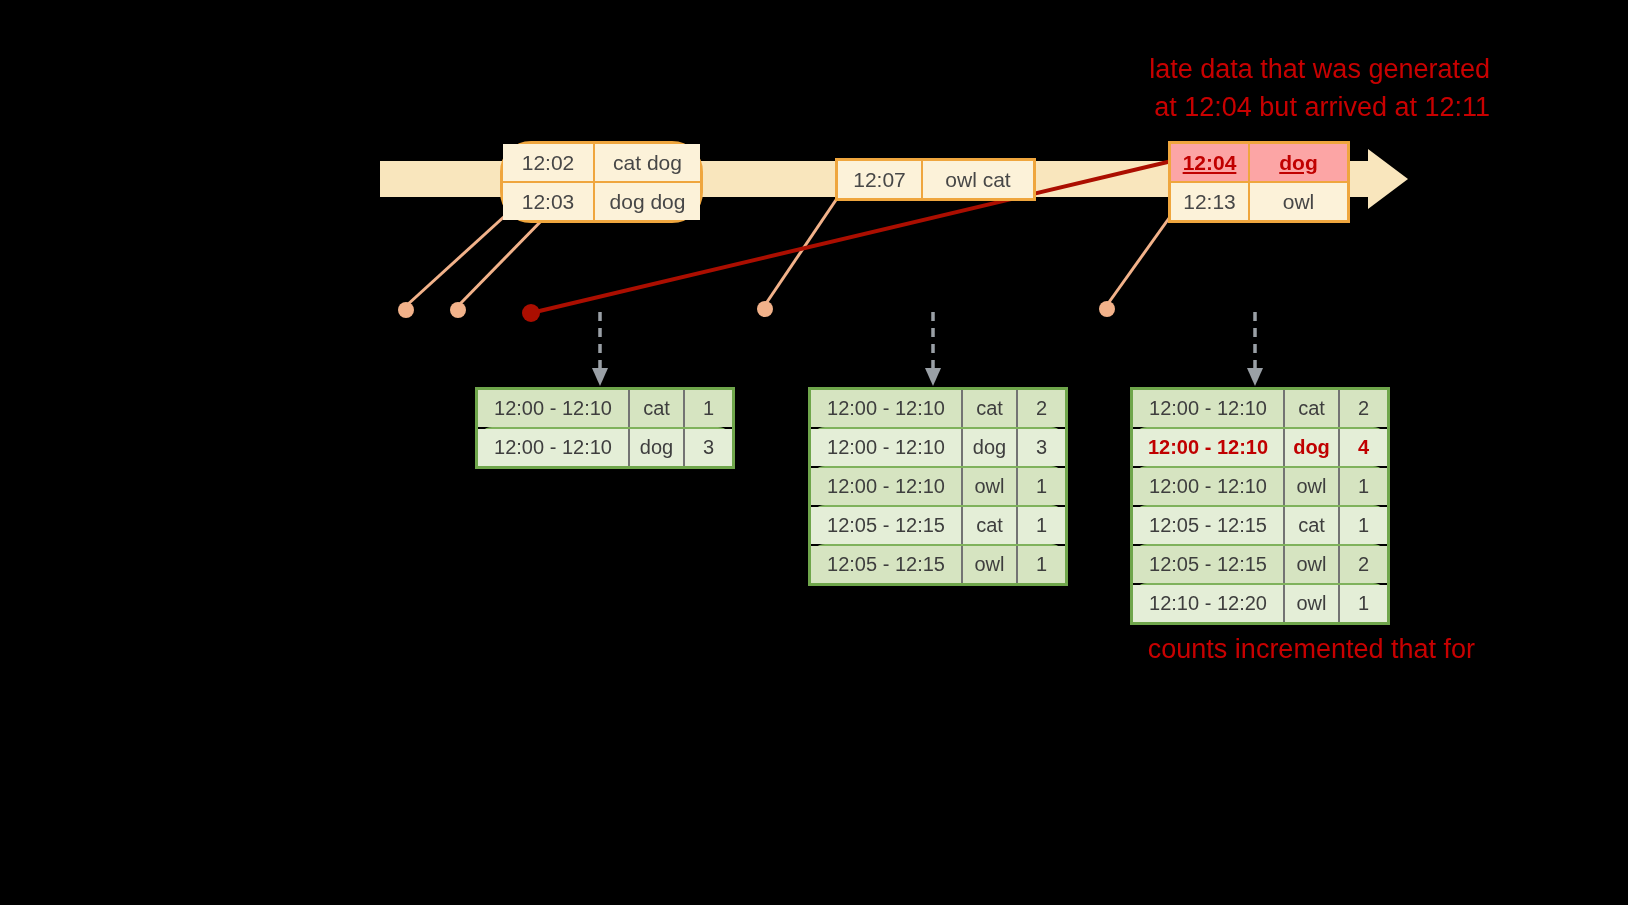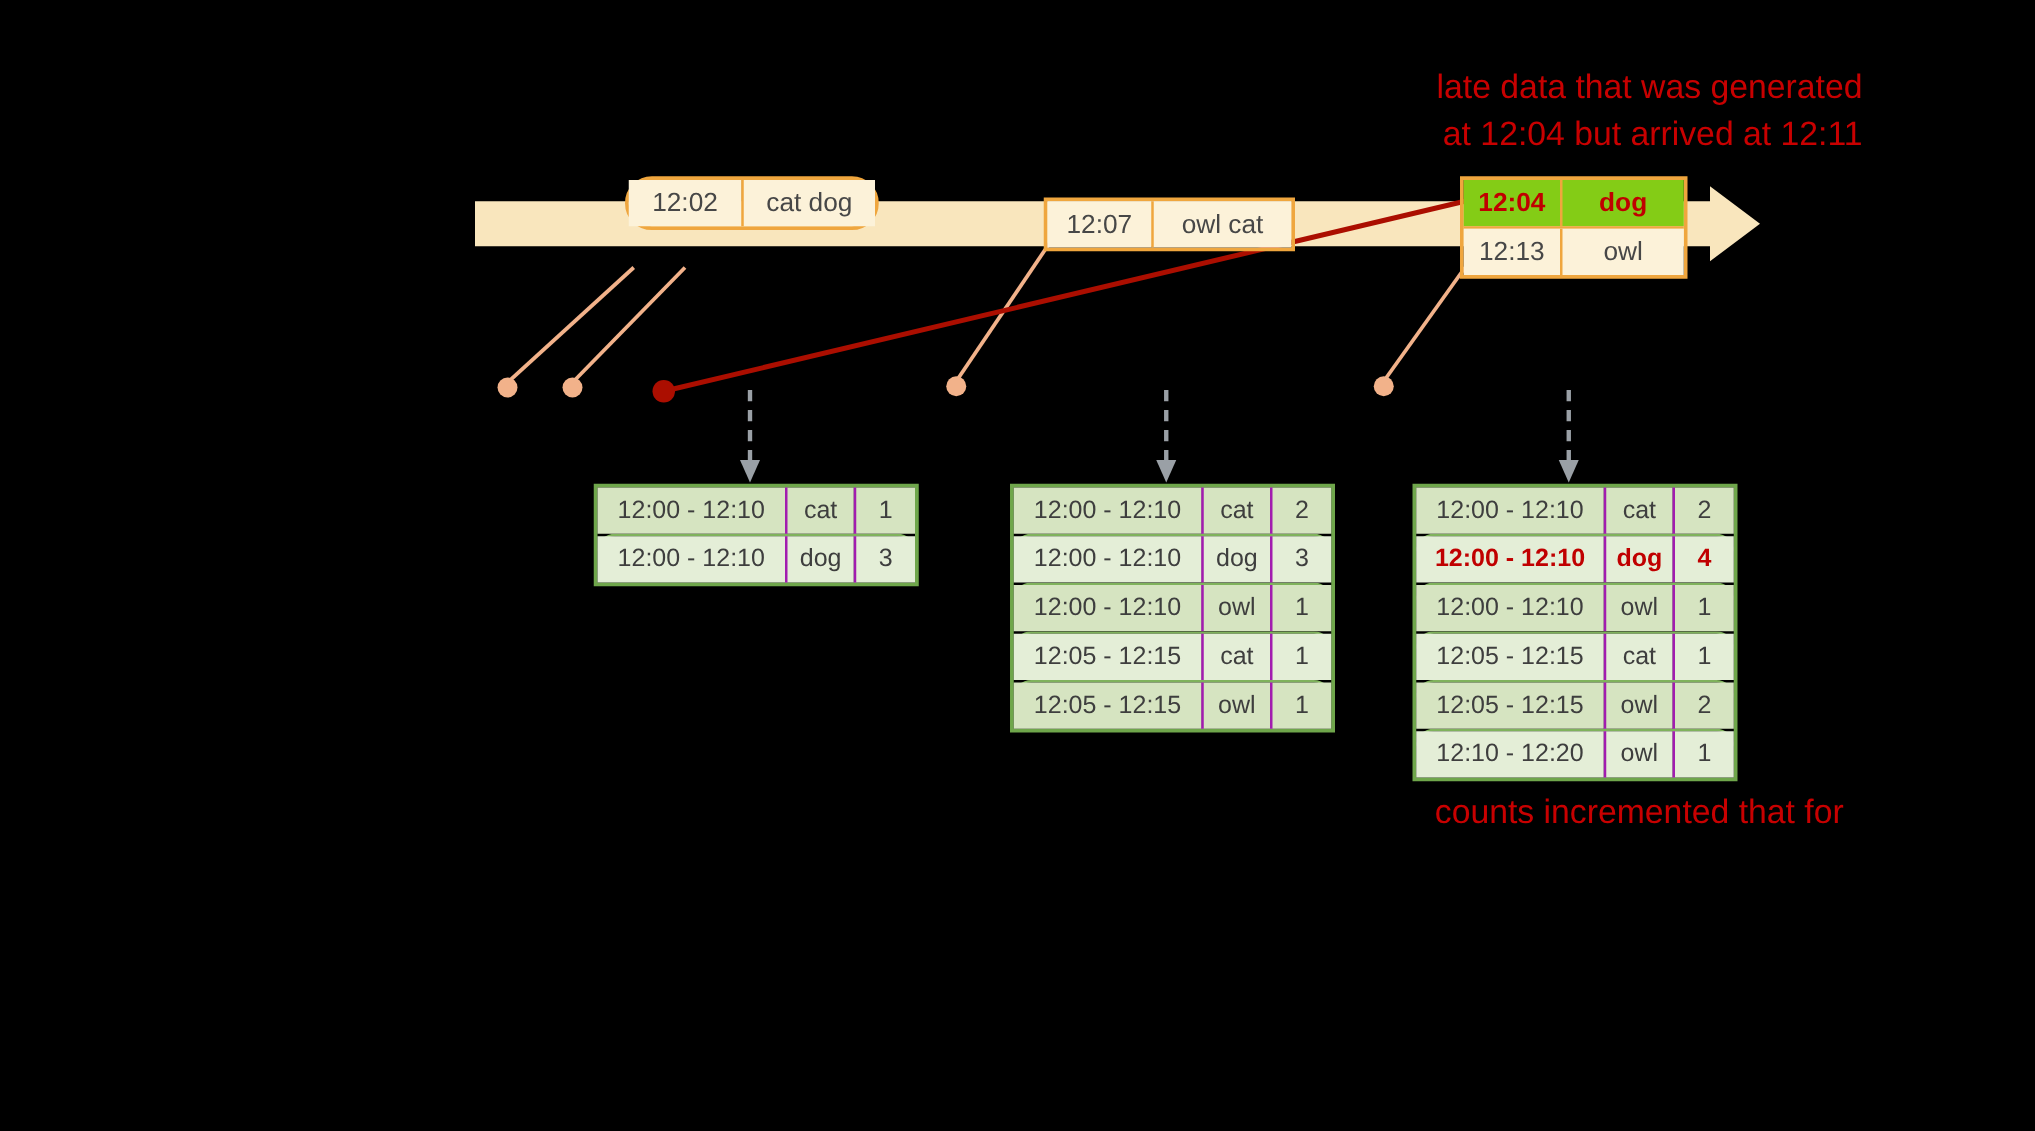--- a/index.html
+++ b/index.html
@@ -13,31 +13,31 @@
   
   .etable{position:absolute;display:flex;flex-direction:column;border:3px solid #efa63e;}
   .erow{display:flex;}
   .erow + .erow{border-top:2.5px solid #efa63e;}
   .ecell{display:flex;align-items:center;justify-content:center;height:37px;
          background:#fcf2d9;color:#474747;font-size:21px;}
   .ecell + .ecell{border-left:2.5px solid #efa63e;}
   .t1 .etime{width:90px}.t1 .ewords{width:105px}
   .t2 .etime{width:83px}.t2 .ewords{width:110px}
   .t3 .etime{width:77px}.t3 .ewords{width:97px}
-  .ecell.late{background:#84cc16;color:#c00000;font-weight:bold;}
+  .ecell.late{background:#fca5a5;color:#c00000;font-weight:bold;text-decoration:underline;}
 
   
   .rtable{position:absolute;display:flex;flex-direction:column;border:3px solid #6fa64b;}
   .rrow{display:flex;border-radius:14px;}
   .rrow + .rrow{border-top:2px solid #7fb25c;}
   .rcell{display:flex;align-items:center;justify-content:center;height:37px;
          color:#3e3e3e;font-size:20px;}
   .rrow:nth-child(odd) .rcell{background:#d6e4c1;}
   .rrow:nth-child(even) .rcell{background:#e4eed7;}
-  .rcell + .rcell{border-left:2px solid #a21caf;}
+  .rcell + .rcell{border-left:2px solid #737373;}
   .rwin{width:150px}.rword{width:53px}.rcount{width:47px}
   .rrow.late .rcell{color:#c00000;font-weight:bold;}
 </style>
 </head>
 <body>
 
 <div class="canvas">
 
   <svg class="layer" width="1628" height="905" viewBox="0 0 1628 905">
 
@@ -66,20 +66,24 @@
 
   <div class="caption" style="left:1020px;top:50px;width:470px;">
     <div>late data that was generated</div>
     <div>at 12:04 but arrived at 12:11</div>
   </div>
 
   <div class="etable t1" style="left:500px;top:141px;border-radius:31px;">
     <div class="erow">
       <div class="ecell etime">12:02</div>
       <div class="ecell ewords">cat dog</div>
+    </div>
+    <div class="erow">
+      <div class="ecell etime">12:03</div>
+      <div class="ecell ewords">dog dog</div>
     </div>
   </div>
 
   <div class="etable t2" style="left:835px;top:158px;">
     <div class="erow">
       <div class="ecell etime">12:07</div>
       <div class="ecell ewords">owl cat</div>
     </div>
   </div>
 

